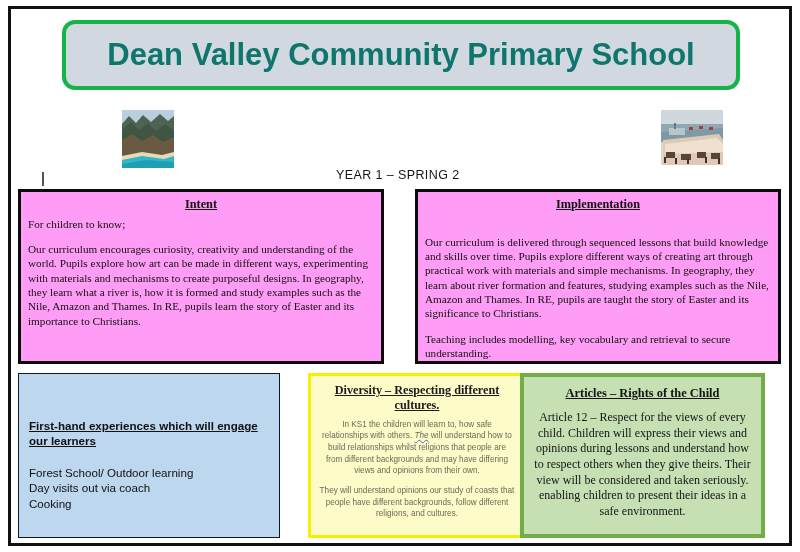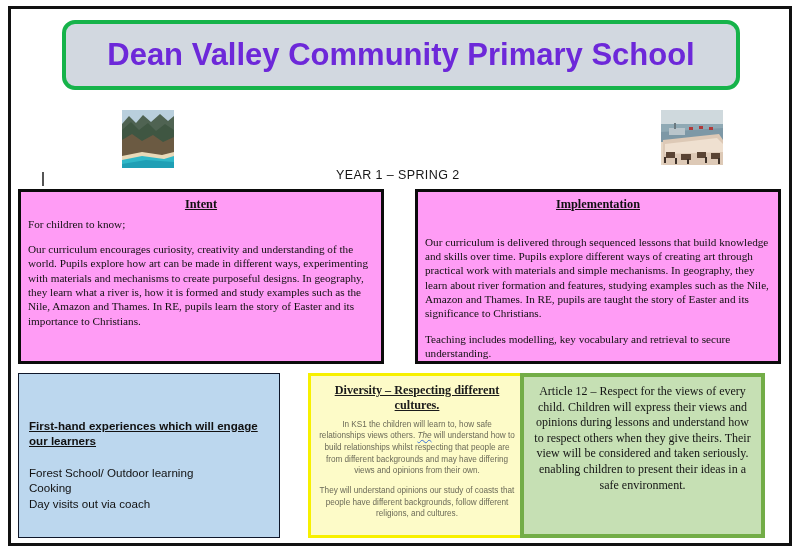--- a/index.html
+++ b/index.html
@@ -46,21 +46,21 @@
     border: 4px solid #16b34a;
     border-radius: 13px;
     display: flex;
     align-items: center;
     justify-content: center;
   }
   .title-text {
     font-family: "Liberation Sans", sans-serif;
     font-weight: bold;
     font-size: 31px;
-    color: #6d28d9;
+    color: #0f766e;
     letter-spacing: 0px;
     white-space: nowrap;
   }
 
   
   .photo {
     position: absolute;
     overflow: hidden;
     background: #88a;
   }
@@ -275,27 +275,28 @@
     <div class="box-head">Implementation</div>
     <p style="margin-top:22px">Our curriculum is delivered through sequenced lessons that build knowledge and skills over time. Pupils explore different ways of creating art through practical work with materials and simple mechanisms. In geography, they learn about river formation and features, studying examples such as the Nile, Amazon and Thames. In RE, pupils are taught the story of Easter and its significance to Christians.</p>
     <p>Teaching includes modelling, key vocabulary and retrieval to secure understanding.</p>
   </div>
 
   <div class="bottom-box blue-box">
     <div class="blue-spacer"></div>
     <span class="blue-head">First-hand experiences which will engage our learners</span>
     <div class="blue-list">
       <div>Forest School/ Outdoor learning</div>
+      <div>Day visits out via coach</div>
       <div>Cooking</div>
-      <div>Day visits out via coach</div>
     </div>
   </div>
 
   <div class="bottom-box yellow-box">
     <div class="yellow-head">Diversity – Respecting different cultures.</div>
-    <p><span>In KS1 the children will learn to, how safe relationships views others. </span><span class="misspelled">The</span><span> will understand how to build relationships whilst respecting that people are from different backgrounds and may have differing views and opinions from their own.</span></p>
+    <p><span>In KS1 the children will learn to, how safe relationships with others. </span><span class="misspelled">The</span><span> will understand how to build relationships whilst religions that people are from different backgrounds and may have differing views and opinions from their own.</span></p>
     <p>They will understand opinions our study of coasts that people have different backgrounds, follow different religions, and cultures.</p>
   </div>
 
   <div class="bottom-box green-box">
+    <div class="green-head">Articles – Rights of the Child</div>
     <p>Article 12 – Respect for the views of every child. Children will express their views and opinions during lessons and understand how to respect others when they give theirs. Their view will be considered and taken seriously. enabling children to present their ideas in a safe environment.</p>
   </div>
 </div>
 
 </body></html>

